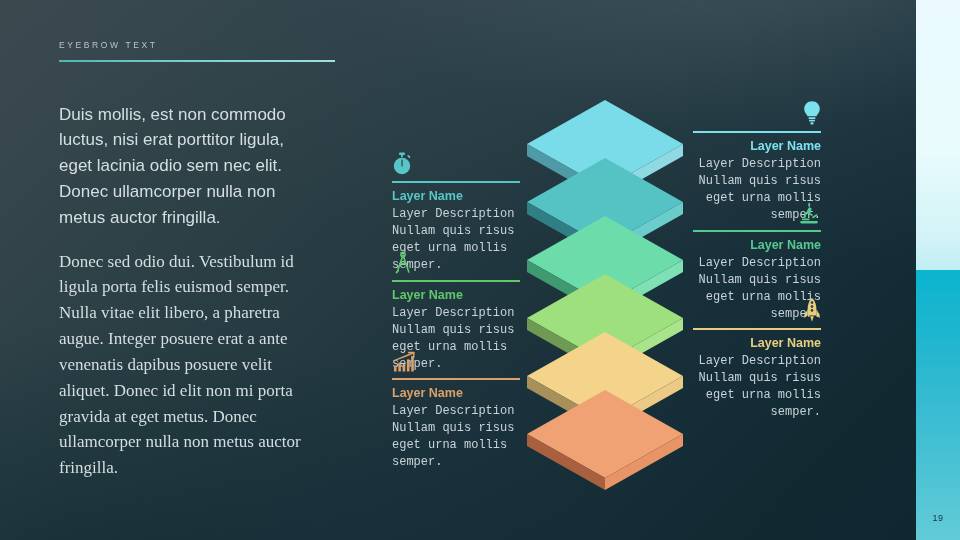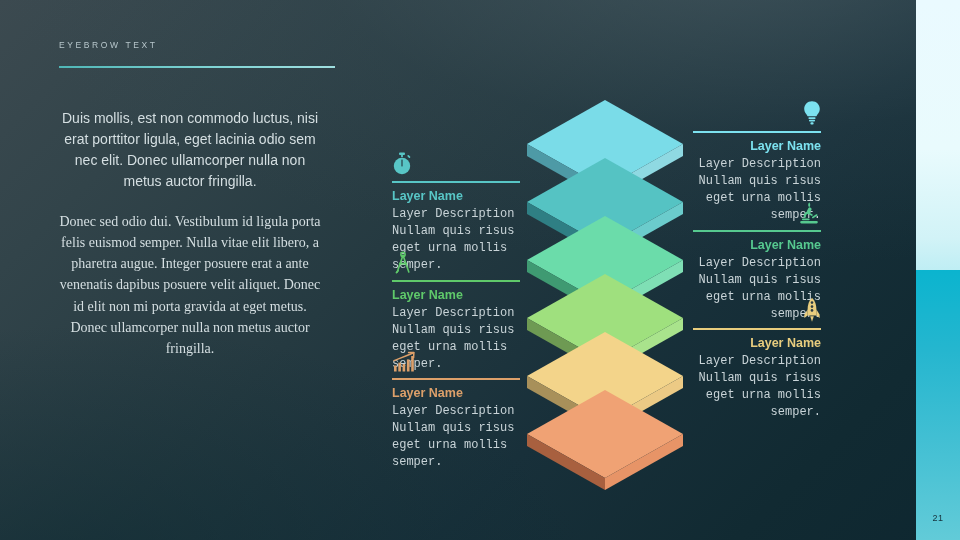--- a/index.html
+++ b/index.html
@@ -61,45 +61,44 @@
     position: absolute;
     left: 59px;
     top: 40px;
     width: 276px;
   }
   .eyebrow {
     font-size: 8.5px;
     letter-spacing: 2.6px;
     color: #b7c6cb;
     text-transform: uppercase;
-    padding-bottom: 16px;
+    padding-bottom: 10px;
   }
   .eyebrow-rule {
     height: 1.5px;
     width: 276px;
     background: linear-gradient(90deg, #4fb6b6 0%, #7fd4d4 55%, #9fdfe0 100%);
   }
   .title {
     margin-top: 23px;
     font-size: 38px;
     line-height: 1.08;
     font-weight: 400;
     color: #ffffff;
     letter-spacing: -0.4px;
   }
   .body-text {
     margin-top: 40px;
     width: 278px;
   }
   .body-text p {
     margin: 0 16px 18px 0;
-    font-size: 14px;
+    font-size: 17px;
     line-height: 1.52;
     color: #d5dfe2;
-    text-align: center;
   }
   .body-text p:last-child { margin-bottom: 0; font-family: Liberation Serif, serif; }
 
   
   .label-card {
     position: absolute;
     width: 128px;
   }
   .label-card .icon-row {
     height: 26px;
@@ -295,16 +294,16 @@
         <polygon points="80,2 158,46 80,90 2,46" fill="#f0a274"></polygon>
         <polygon points="2,46 80,90 80,102 2,58" fill="#a8603f"></polygon>
         <polygon points="158,46 80,90 80,102 158,58" fill="#e79467"></polygon>
       </svg>
     </div>
   </div>
 
   <div class="accent-strip">
     <div class="top-half"></div>
     <div class="bot-half">
-      <div class="page-number">21</div>
+      <div class="page-number">19</div>
     </div>
   </div>
 </div>
 
 </body></html>

